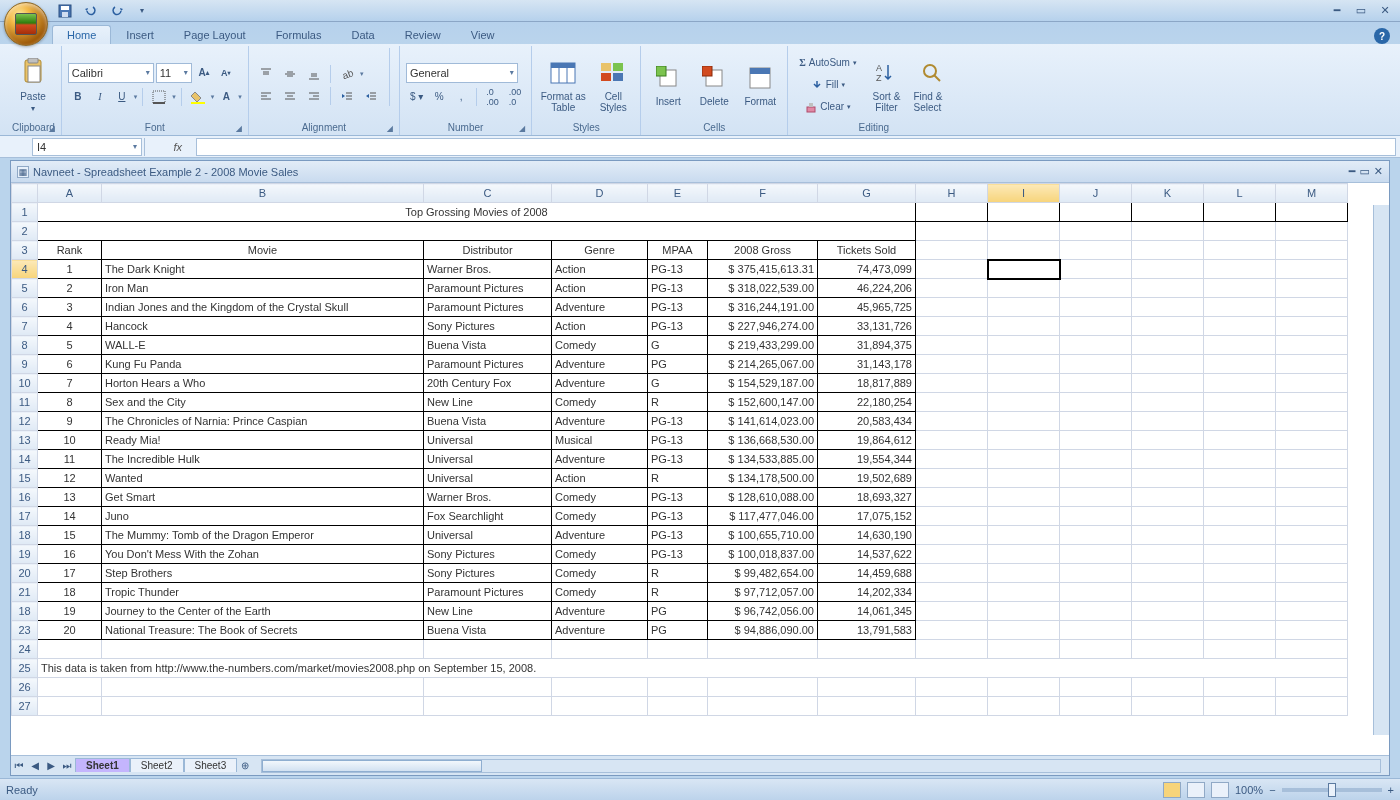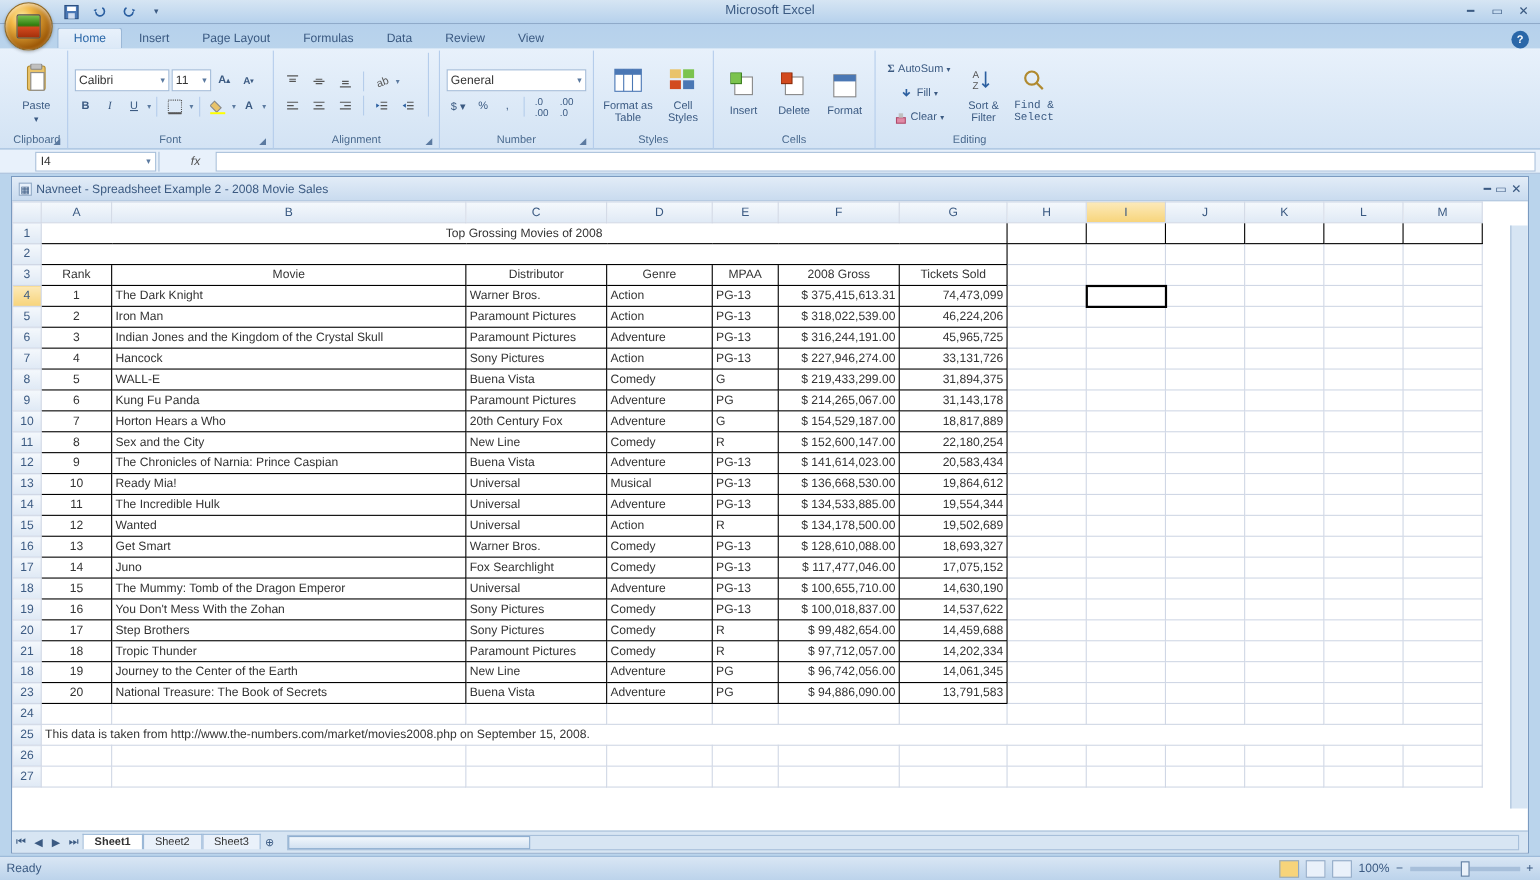--- a/index.html
+++ b/index.html
@@ -51,21 +51,21 @@
 .col-A { width:64px; } .col-B { width:322px; } .col-C { width:128px; } .col-D { width:96px; }
 .col-E { width:60px; } .col-F { width:110px; } .col-G { width:98px; }
 .col-H,.col-I,.col-J,.col-K,.col-L,.col-M { width:72px; }
 .center { text-align:center; } .right { text-align:right; }
 .data-row td { border:1px solid #000 !important; }
 .title-row td { border:1px solid #000 !important; text-align:center; }
 .hdr-row td { border:1px solid #000 !important; text-align:center; }
 .sheet-tabs { height:20px; border-top:1px solid #a7bfda; display:flex; align-items:center; background:#d7e5f3; font-size:10px; }
 .nav-btn { width:16px; height:16px; display:flex; align-items:center; justify-content:center; color:#3b5a82; }
 .stab { padding:1px 10px; border:1px solid #9bb8d7; border-bottom:none; margin-top:2px; background:#eaf1fa; }
-.stab.active { background:#ffffff; font-weight:bold; }
+.stab.active { background:#c4b5fd; font-weight:bold; }
 .hscroll { flex:1; margin:0 8px; height:14px; background:#d7e5f3; border:1px solid #a7bfda; position:relative; }
 .hthumb { position:absolute; left:0; width:220px; top:0; bottom:0; background:linear-gradient(#f2f7fc,#d2e1f1); border:1px solid #8faed0; }
 .vscroll { position:absolute; right:0; top:22px; bottom:20px; width:16px; background:#d7e5f3; border-left:1px solid #a7bfda; }
 .status { position:absolute; bottom:0; left:0; right:0; height:22px; background:linear-gradient(#d9e6f4,#bcd3eb); border-top:1px solid #9bb8d7; display:flex; align-items:center; padding:0 6px; font-size:11px; color:#3b5a82; }
 .status .zoom { margin-left:auto; display:flex; align-items:center; gap:6px; }
 .view-btn { width:18px; height:16px; border:1px solid #90a9c6; background:#eaf1fa; }
 .view-btn.active { background:#f7d47a; }
 .slider { width:100px; height:4px; background:#a7bfda; position:relative; }
 .slider-thumb { width:8px; height:14px; background:#eaf1fa; border:1px solid #5b7aa0; position:absolute; left:46px; top:-5px; }
 svg { display:block; }
@@ -89,21 +89,20 @@
         </svg>
       </span>
     <span class="smallbtn">
         <svg width="14" height="14">
           <path d="M5 3 A4 4 0 1 0 11 7" fill="none" stroke="#2b5fa0" stroke-width="1.5"></path>
           <path d="M11 7 l2 -2 l-3 -1 z" fill="#2b5fa0"></path>
         </svg>
       </span>
     <span class="smallbtn" style="font-size:8px;">▾</span>
   </div>
-  <div class="title-center">Microsoft Excel</div>
   <div class="window-ctrls">
     <span>━</span>
     <span>▭</span>
     <span>✕</span>
   </div>
 </div>
 
 <div class="orb">
     <div class="orb-inner"></div>
   </div>
@@ -258,21 +257,21 @@
             </span>
         </div>
       </div>
       <span class="sep"></span>
     </div>
     <div class="group-label"><span>Alignment</span><span class="dlg">◢</span></div>
   </div>
 
   <div class="group">
     <div class="group-body stack" style="gap:4px;">
-      <div class="font-combo" style="width:127px;">
+      <div class="font-combo" style="width:112px;">
           <span>General</span>
           <span class="combo-arr">▾</span>
         </div>
       <div class="row">
         <span class="smallbtn">$ ▾</span>
         <span class="smallbtn">%</span>
         <span class="smallbtn">,</span>
         <span class="sep" style="height:18px;"></span>
         <span class="smallbtn" style="font-size:9px;">.0<br>.00</span>
         <span class="smallbtn" style="font-size:9px;">.00<br>.0</span>
@@ -376,21 +375,21 @@
           </div>
           <span style="text-align:center;">Sort &amp; Filter</span>
         </div>
       <div class="bigbtn">
           <div class="ico">
             <svg width="24" height="24">
               <circle cx="10" cy="10" r="6" fill="none" stroke="#b08a30" stroke-width="2"></circle>
               <line x1="14" y1="14" x2="20" y2="20" stroke="#b08a30" stroke-width="2"></line>
             </svg>
           </div>
-          <span style="text-align:center;font-family:Liberation Mono, monospace;">Find &amp; Select</span>
+          <span style="text-align:left;">Find &amp; Select</span>
         </div>
     </div>
     <div class="group-label"><span>Editing</span></div>
   </div>
 </div>
 
 <div class="formula-bar">
   <div class="namebox">
       <span>I4</span>
       <span class="combo-arr">▾</span>

